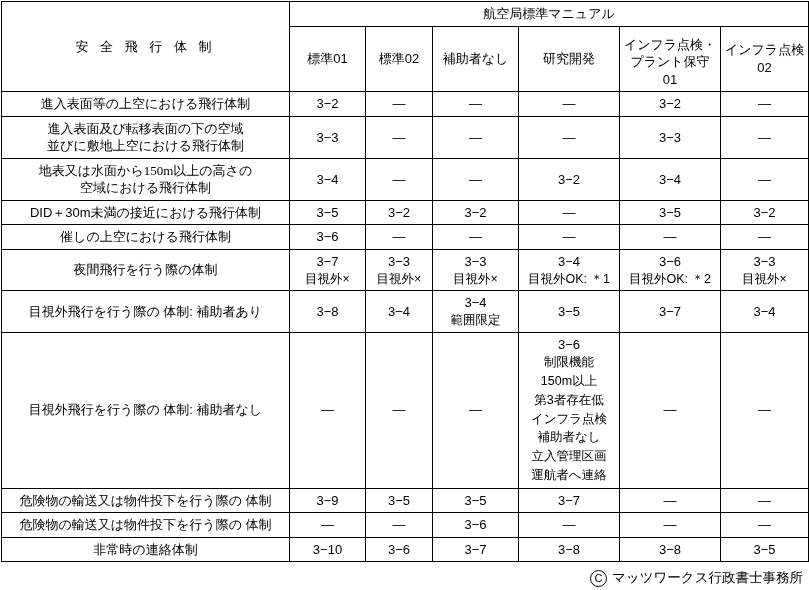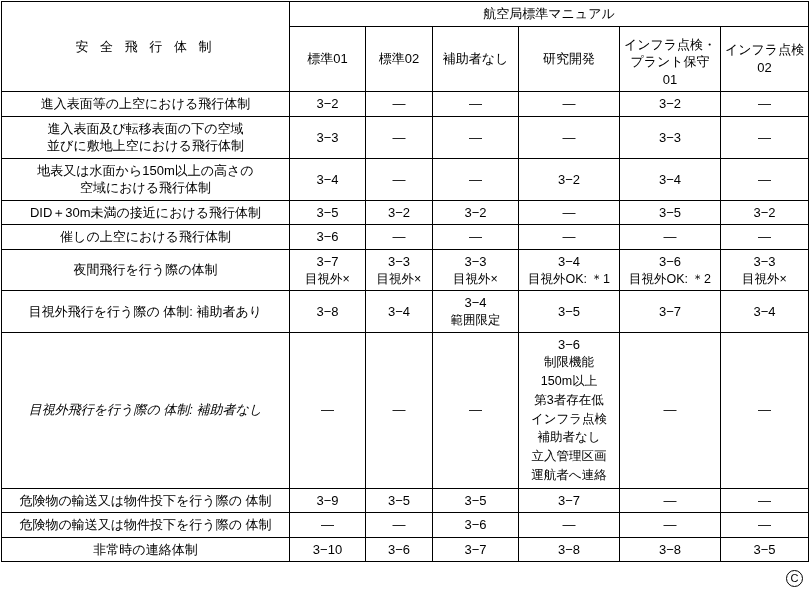--- a/index.html
+++ b/index.html
@@ -63,21 +63,20 @@
     font-size: 12.5px;
     line-height: 1.35;
   }
   .cell .ml {
     display: block;
     font-size: 12.5px;
     line-height: 1.5;
   }
   .tall .rowlabel {
     vertical-align: middle;
-    font-style: italic;
   }
   .footer {
     position: absolute;
     right: 6px;
     bottom: 4px;
     font-size: 13.5px;
     display: flex;
     align-items: center;
     gap: 5px;
   }
@@ -186,21 +185,21 @@
           </td>
           <td class="cell">
             <span class="" style="display: block;">3−3</span>
           </td>
           <td class="cell">
             <span class="" style="display: block;">—</span>
           </td>
         </tr>
         <tr>
           <td class="rowlabel">
-            <span style="display: block;">地表又は水面から150m以上の高さの</span>
+            <span style="display: block; font-family: Liberation Serif, serif;">地表又は水面から150m以上の高さの</span>
             <span style="display: block;">空域における飛行体制</span>
           </td>
           <td class="cell">
             <span class="" style="display: block;">3−4</span>
           </td>
           <td class="cell">
             <span class="" style="display: block;">—</span>
           </td>
           <td class="cell">
             <span class="" style="display: block;">—</span>
@@ -411,15 +410,16 @@
           </td>
           <td class="cell">
             <span class="" style="display: block;">3−5</span>
           </td>
         </tr>
       </tbody>
   </table>
 
   <div class="footer">
     <span class="copy-mark">C</span>
+    <span>マッツワークス行政書士事務所</span>
   </div>
 
 </div>
 
 </body></html>

